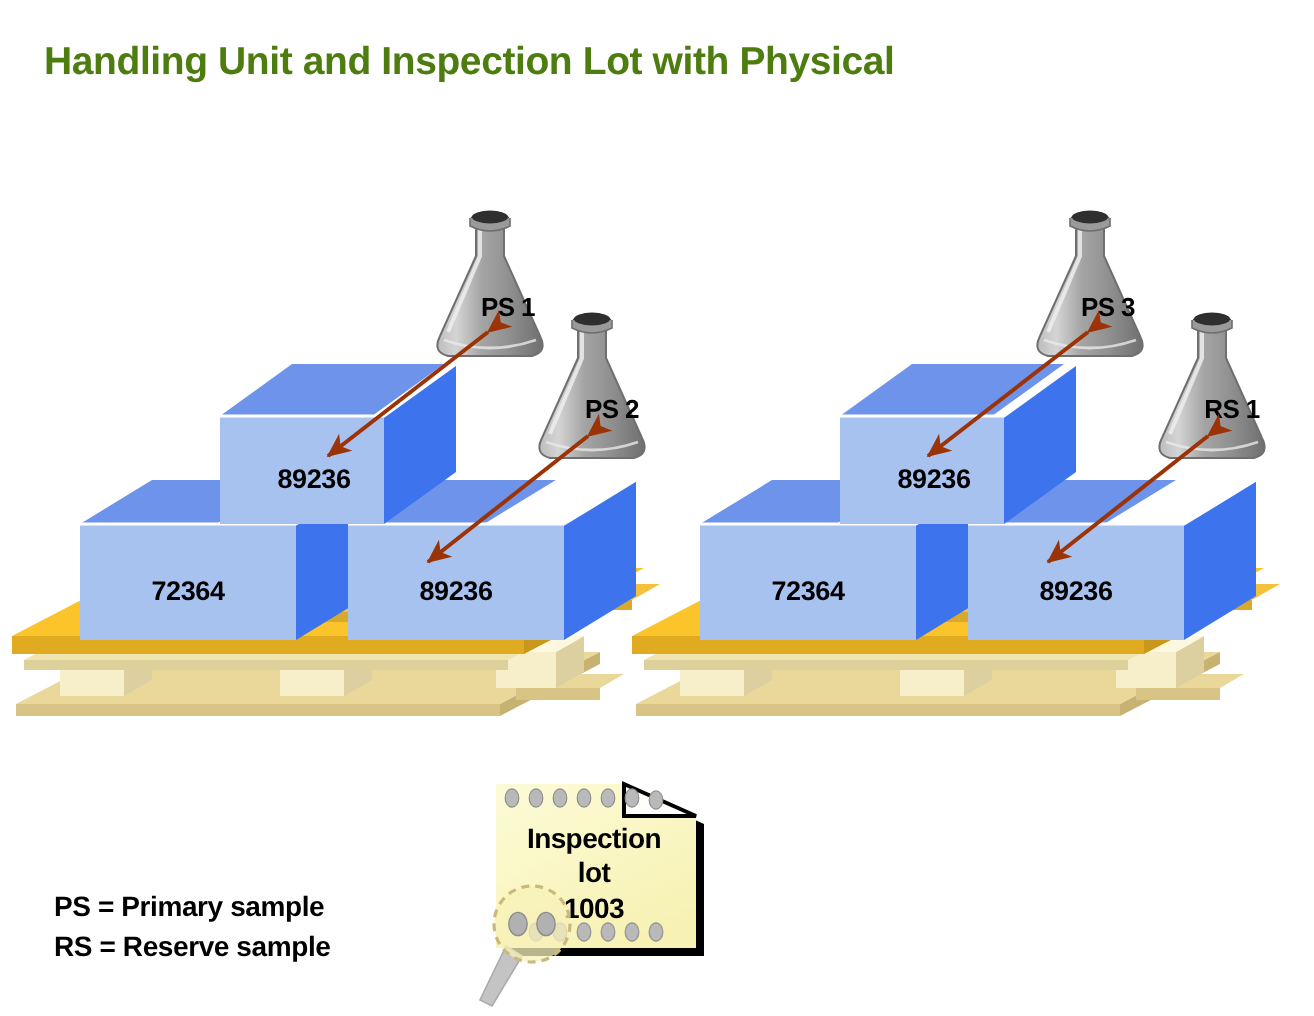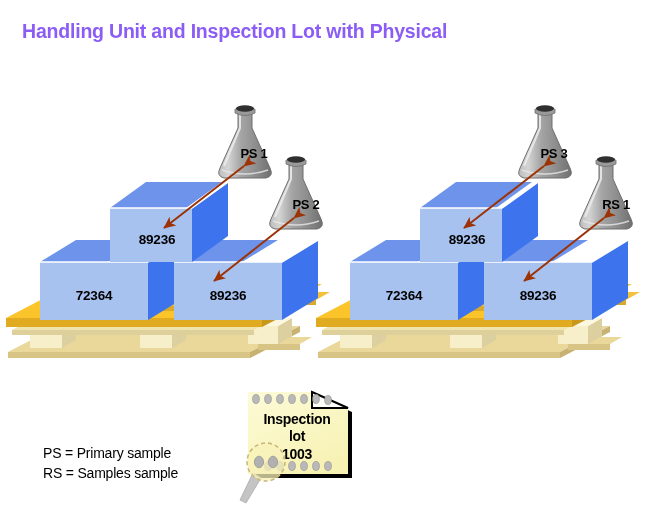--- a/index.html
+++ b/index.html
@@ -4,29 +4,28 @@
 <style>
   html,body{margin:0;padding:0;}
   body{
     width:657px;height:508px;background:#ffffff;overflow:hidden;position:relative;
     font-family:"Liberation Sans", sans-serif;
   }
   #stage{position:absolute;left:0;top:0;width:657px;height:508px;}
 
   .title{
     position:absolute;left:22px;top:18px;width:600px;
-    font-size:19.5px;font-weight:bold;color:#8b5cf6;line-height:1.35;
+    font-size:19.5px;font-weight:bold;color:#4d7c0f;line-height:1.35;
     letter-spacing:-0.2px;
   }
 
   .legend{
     position:absolute;left:27px;top:443px;
-    font-size:14px;font-weight:normal;color:#000000;line-height:1.45;
+    font-size:14px;font-weight:bold;color:#000000;line-height:1.45;
     letter-spacing:-0.2px;
-    margin-left:16px;
   }
   .legend div{white-space:nowrap;}
 
   svg.art{position:absolute;left:0;top:0;width:657px;height:508px;}
 
   .boxlabel{
     font-family:"Liberation Sans", sans-serif;
     font-size:13.5px;font-weight:bold;fill:#000000;text-anchor:middle;
     letter-spacing:-0.2px;
   }
@@ -283,16 +282,16 @@
         <path d="M253,473 L240,500 L246,503 L261,478 Z" fill="#c4c4c4" stroke="#aaaaaa" stroke-width="0.8"></path>
         <circle cx="266" cy="462" r="19" fill="#f7f0b8" fill-opacity="0.75" stroke="#c9b97a" stroke-width="1.6" stroke-dasharray="4 3"></circle>
         <ellipse cx="259" cy="462" rx="4.6" ry="5.8" fill="#b1b1b1" stroke="#8e8e8e" stroke-width="0.7"></ellipse>
         <ellipse cx="273" cy="462" rx="4.6" ry="5.8" fill="#b1b1b1" stroke="#8e8e8e" stroke-width="0.7"></ellipse>
       </g>
     </g>
   </svg>
 
   <div class="legend">
     <div>PS = Primary sample</div>
-    <div>RS = Samples sample</div>
+    <div>RS = Reserve sample</div>
   </div>
 
 </div>
 
 </body></html>

